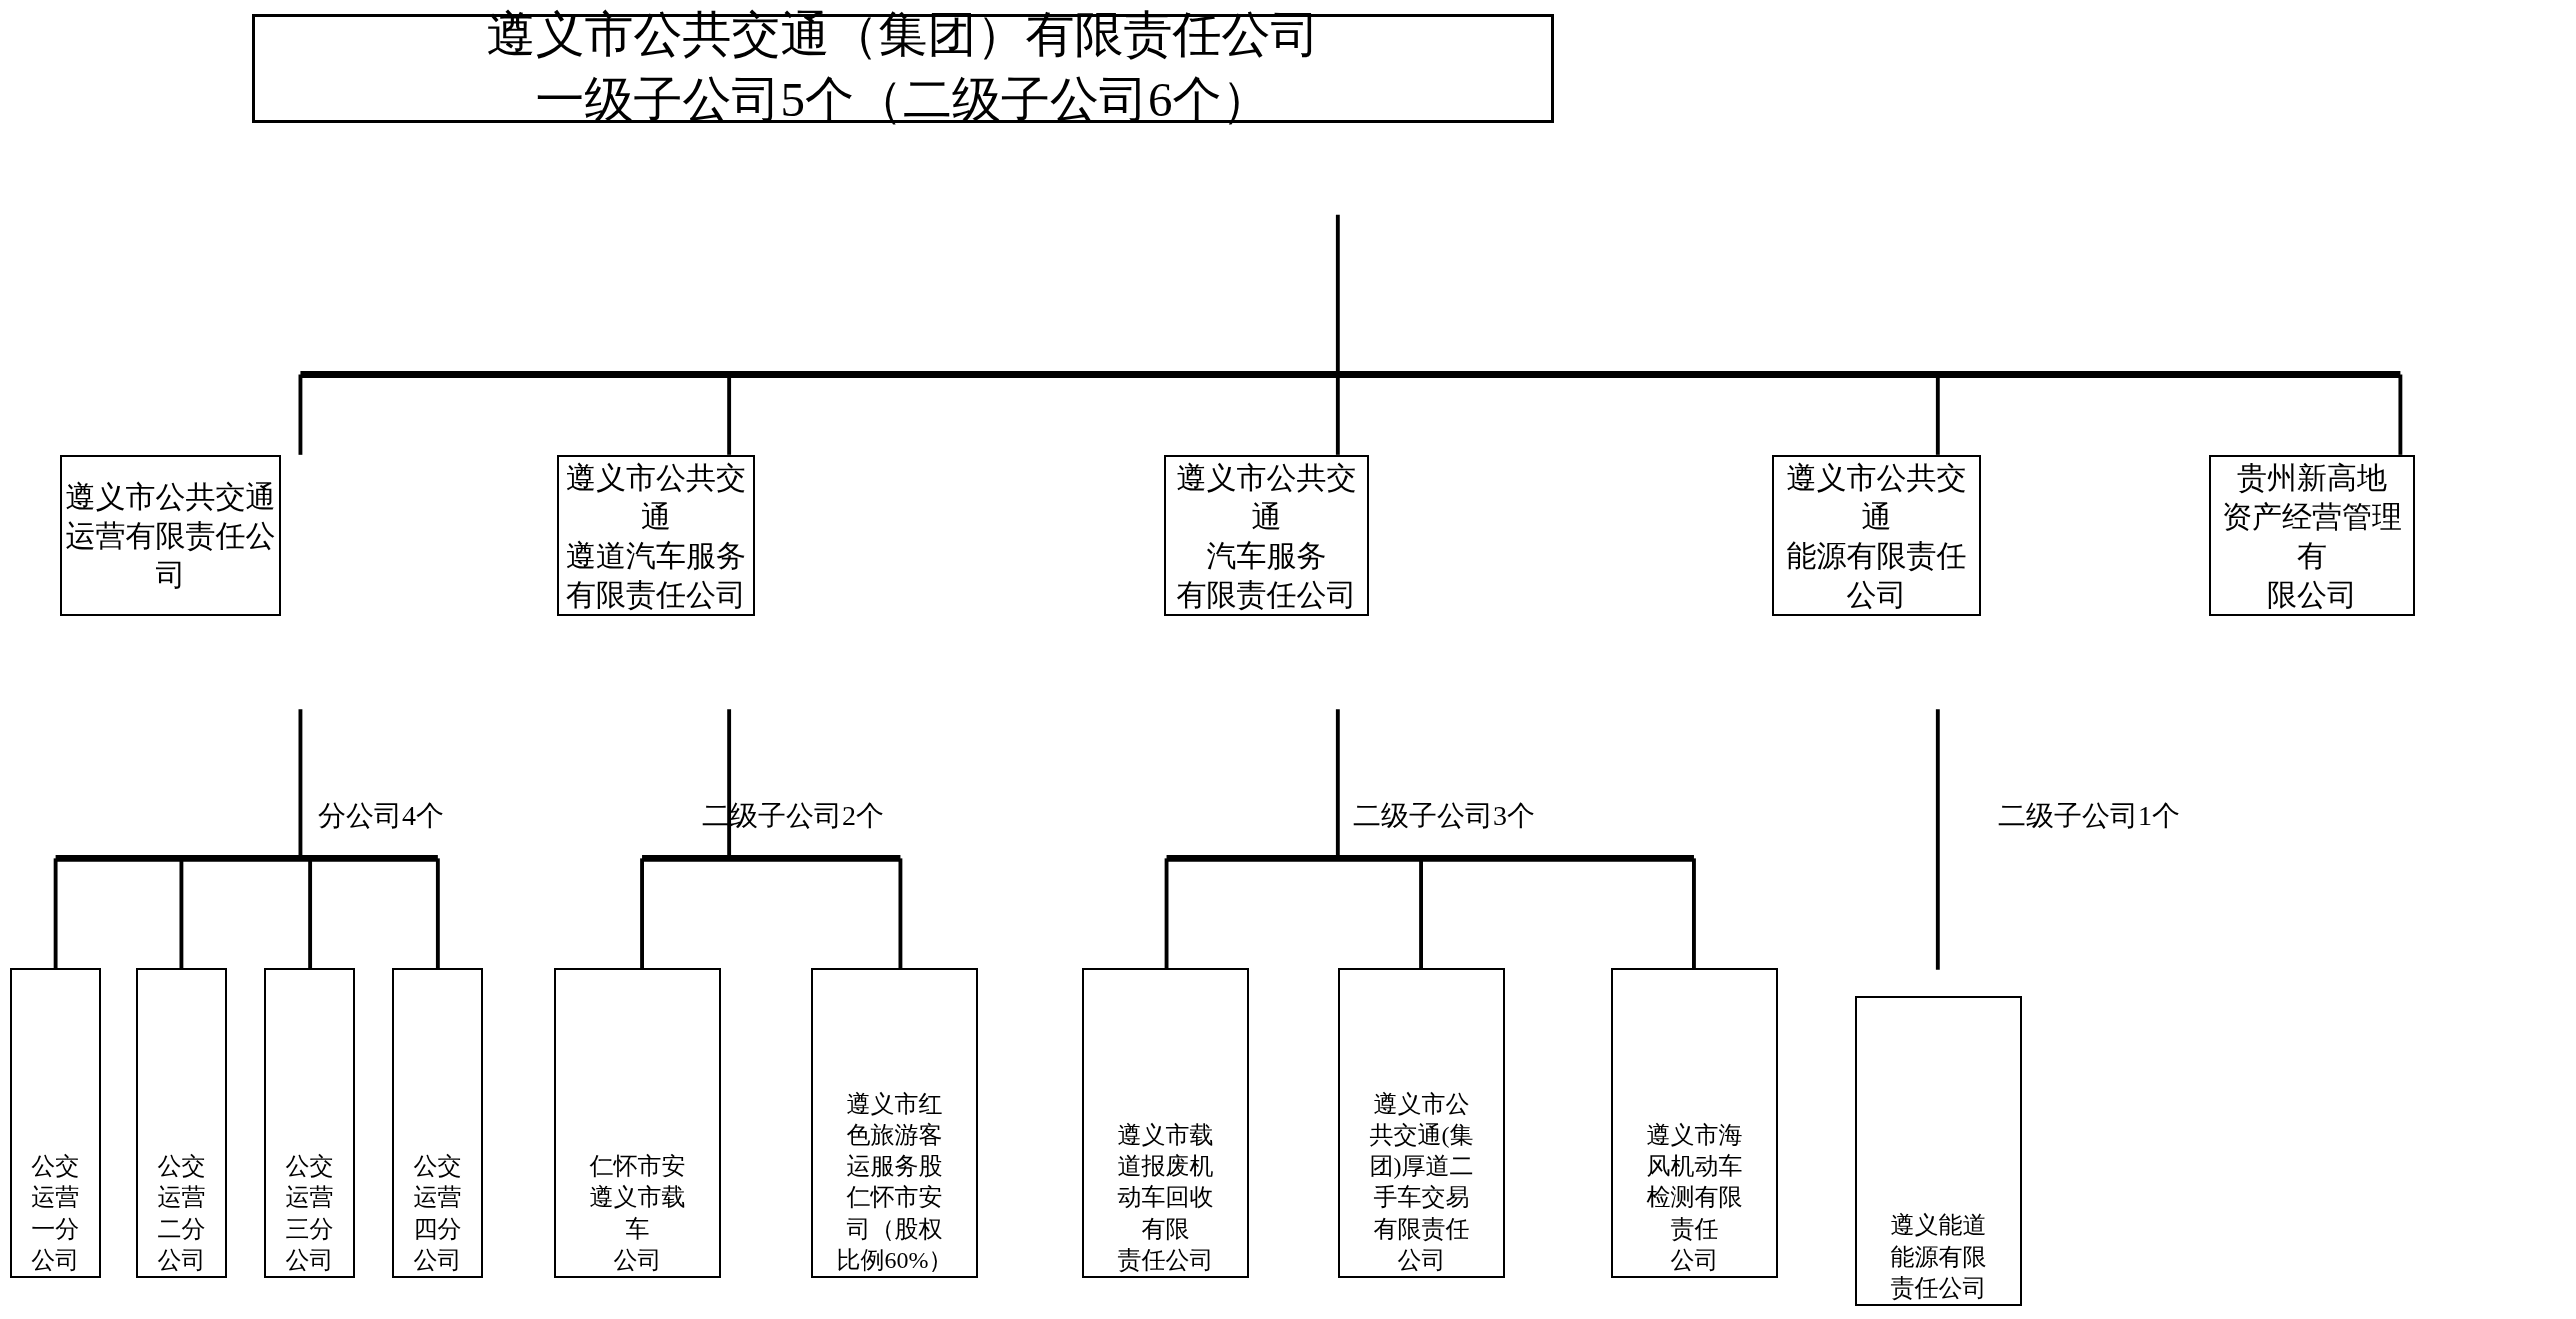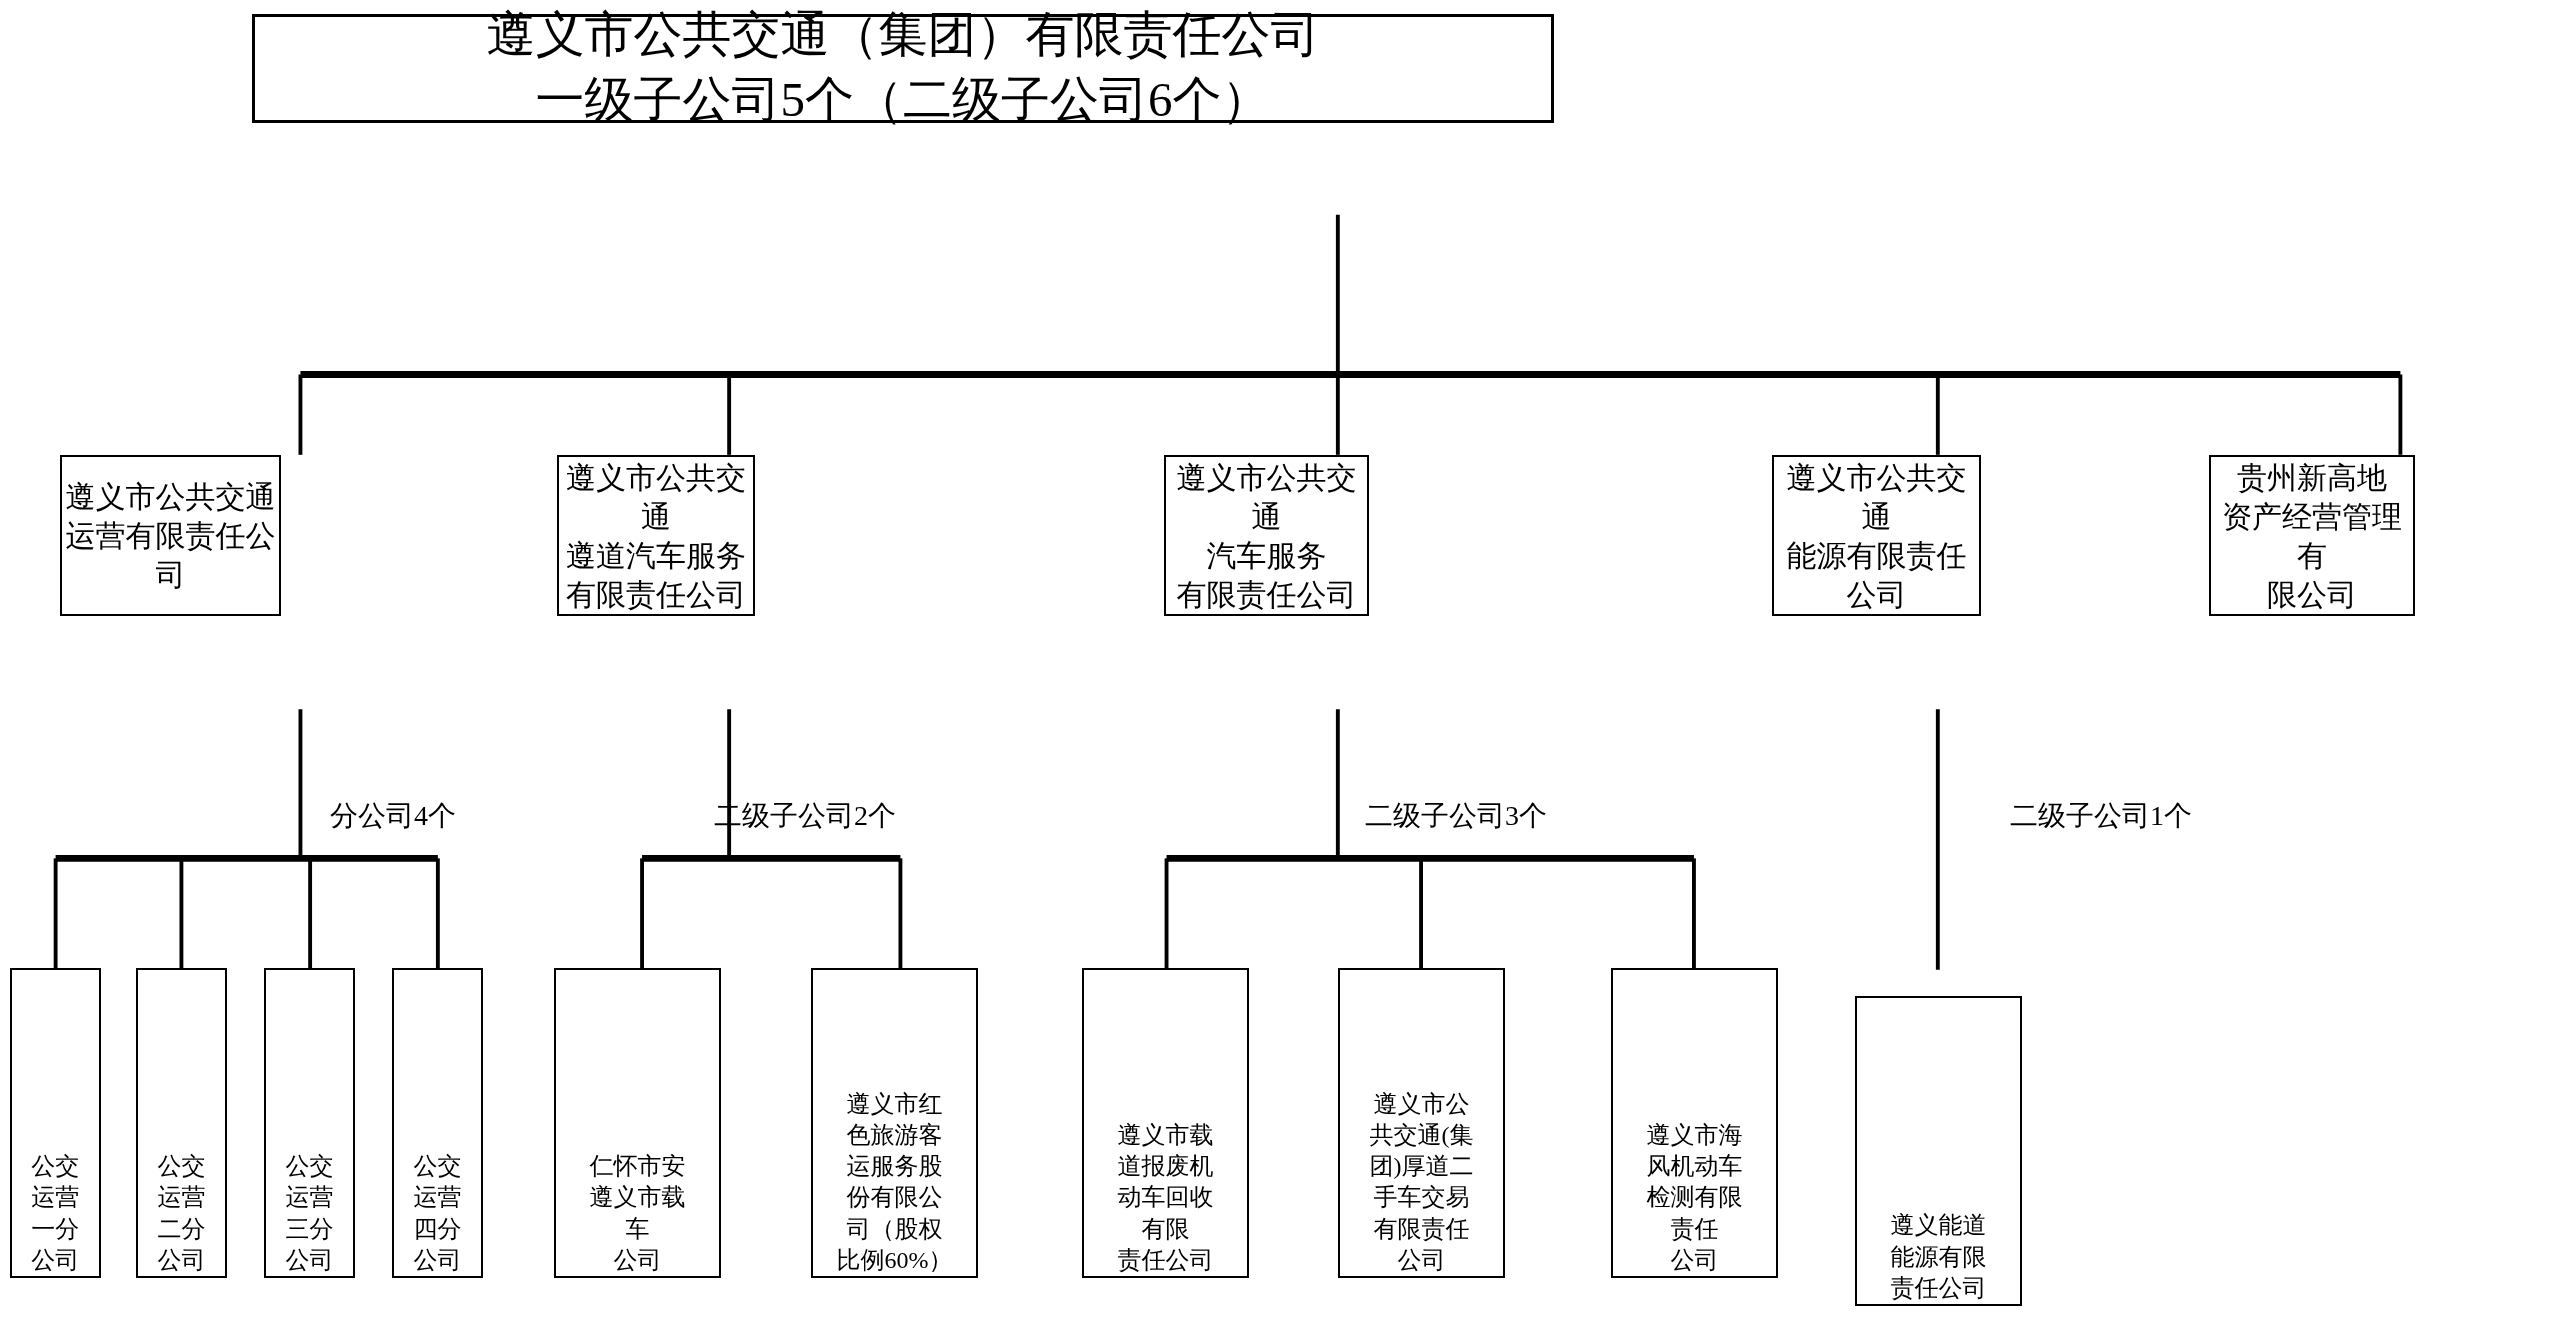--- a/index.html
+++ b/index.html
@@ -56,21 +56,20 @@
     font-size: 24px;
   }
   .edge-label {
     position: absolute;
     font-size: 28px;
     line-height: 1;
     white-space: nowrap;
     color: #000000;
     background: transparent;
     z-index: 3;
-    margin-left: 12px;
   }
 </style>
 </head>
 <body>
 
 <div id="canvas">
 
   <svg id="connectors" viewBox="0 0 2661 1363" xmlns="http://www.w3.org/2000/svg">
     <g stroke="#000000" fill="none" stroke-linecap="butt">
 
@@ -179,21 +178,21 @@
     <span>仁怀市安
 遵义市载
 车
 公司</span>
   </div>
 
   <div class="node node-leaf" style="left:811px; top:968px; width:167px; height:310px;">
     <span>遵义市红
 色旅游客
 运服务股
-份有限公
+仁怀市安
 司（股权
 比例60%）</span>
   </div>
 
   <div class="node node-leaf" style="left:1082px; top:968px; width:167px; height:310px;">
     <span>遵义市载
 道报废机
 动车回收
 有限
 责任公司</span>

